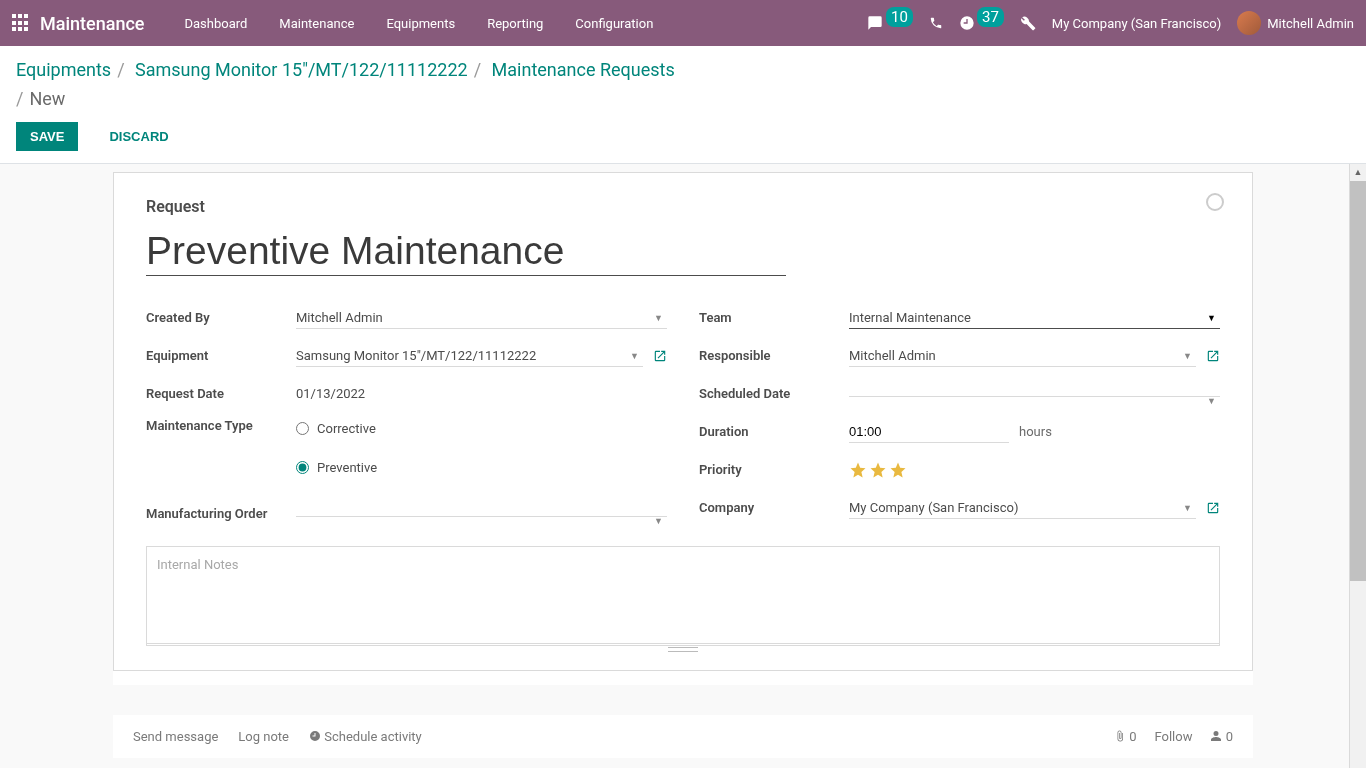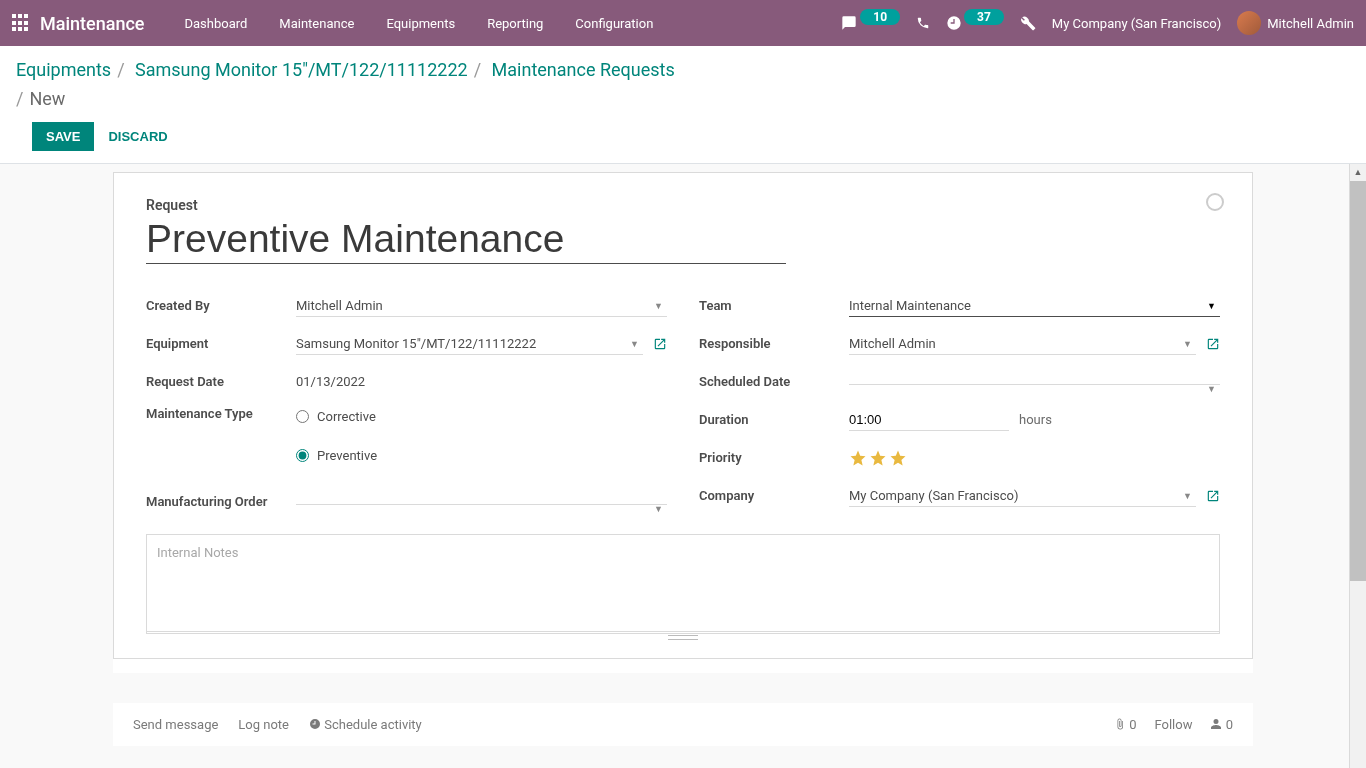--- a/index.html
+++ b/index.html
@@ -7,34 +7,34 @@
 .topnav { background: #875a7b; height: 46px; display: flex; align-items: center; color: #fff; padding: 0 12px; }
 .apps-grid { display: inline-flex; flex-wrap: wrap; width: 18px; height: 18px; gap: 2px; margin-right: 10px; }
 .apps-grid span { width: 4px; height: 4px; background: #fff; }
 .brand { font-size: 18px; font-weight: 500; margin-right: 24px; }
 .navmenu { display: flex; gap: 0; align-items: center; }
 .navmenu a { color: #fff; text-decoration: none; padding: 14px 16px; font-size: 13px; }
 .nav-spacer { flex: 1; }
 .nav-right { display: flex; align-items: center; gap: 16px; }
 .nav-icon { position: relative; display: inline-flex; align-items: center; }
 .nav-icon svg { fill: #fff; }
-.badge { background: #00a09d; color: #fff; font-size: 12px; font-weight: 700; padding: 1px 13px; border-radius: 8px; margin-left: 2px; position: relative; top: -6px; }
+.badge { background: #00a09d; color: #fff; font-size: 15px; font-weight: 400; padding: 1px 5px; border-radius: 8px; margin-left: 2px; position: relative; top: -6px; }
 .company-name { font-size: 13px; }
 .avatar { width: 24px; height: 24px; border-radius: 50%; background: linear-gradient(135deg,#d97b4e,#a05a3a); margin-right: 6px; }
 .user-block { display: flex; align-items: center; }
 .breadcrumbs { padding: 10px 16px 4px; font-size: 18px; color: #6b6b6b; line-height: 1.6; }
 .breadcrumbs a { color: #00857b; text-decoration: none; }
 .breadcrumbs .sep { color: #9a9a9a; margin: 0 6px; }
-.action-btns { padding: 4px 32px 12px; display: flex; gap: 14px; }
+.action-btns { padding: 4px 16px 12px; display: flex; gap: 31px; }
 .btn-save { background: #00857b; color: #fff; border: none; padding: 7px 14px; font-size: 13px; font-weight: 600; cursor: pointer; }
 .btn-discard { background: none; border: none; color: #00857b; font-size: 13px; font-weight: 600; cursor: pointer; }
 .content-area { background: #f9f9f9; border-top: 1px solid #dee2e6; padding-top: 8px; height: calc(768px - 155px); overflow-y: auto; position: relative; }
 .form-sheet { background: #fff; border: 1px solid #dadada; max-width: 1140px; margin: 0 auto; padding: 24px 32px 24px; position: relative; }
 .kanban-dot { position: absolute; top: 20px; right: 28px; width: 18px; height: 18px; border: 2px solid #ccc; border-radius: 50%; }
-.title-label { font-size: 14px; font-weight: 600; color: #4c4c4c; margin-bottom: 4px; }
+.title-label { font-size: 16px; font-weight: 600; color: #4c4c4c; margin-bottom: 13px; }
 .title-input { width: 640px; font-size: 39px; color: #3a3a3a; border: none; border-bottom: 1px solid #4c4c4c; padding-bottom: 2px; margin-bottom: 28px; outline: none; }
 .form-columns { display: flex; gap: 32px; }
 .form-col { flex: 1; }
 .form-row { display: flex; align-items: center; margin-bottom: 10px; min-height: 28px; }
 .form-row label { width: 150px; font-size: 13px; font-weight: 600; color: #4c4c4c; flex-shrink: 0; }
 .form-row .val { flex: 1; font-size: 13px; color: #4c4c4c; border-bottom: 1px solid #dadada; padding: 3px 0; position: relative; }
 .form-row .val.noborder { border-bottom: none; }
 .form-row .val.linkcolor { color: #00857b; border-bottom: none; }
 .form-row .val .caret { position: absolute; right: 4px; top: 6px; font-size: 9px; color: #888; }
 .ext-link { display: inline-flex; margin-left: 10px; color: #00857b; }

